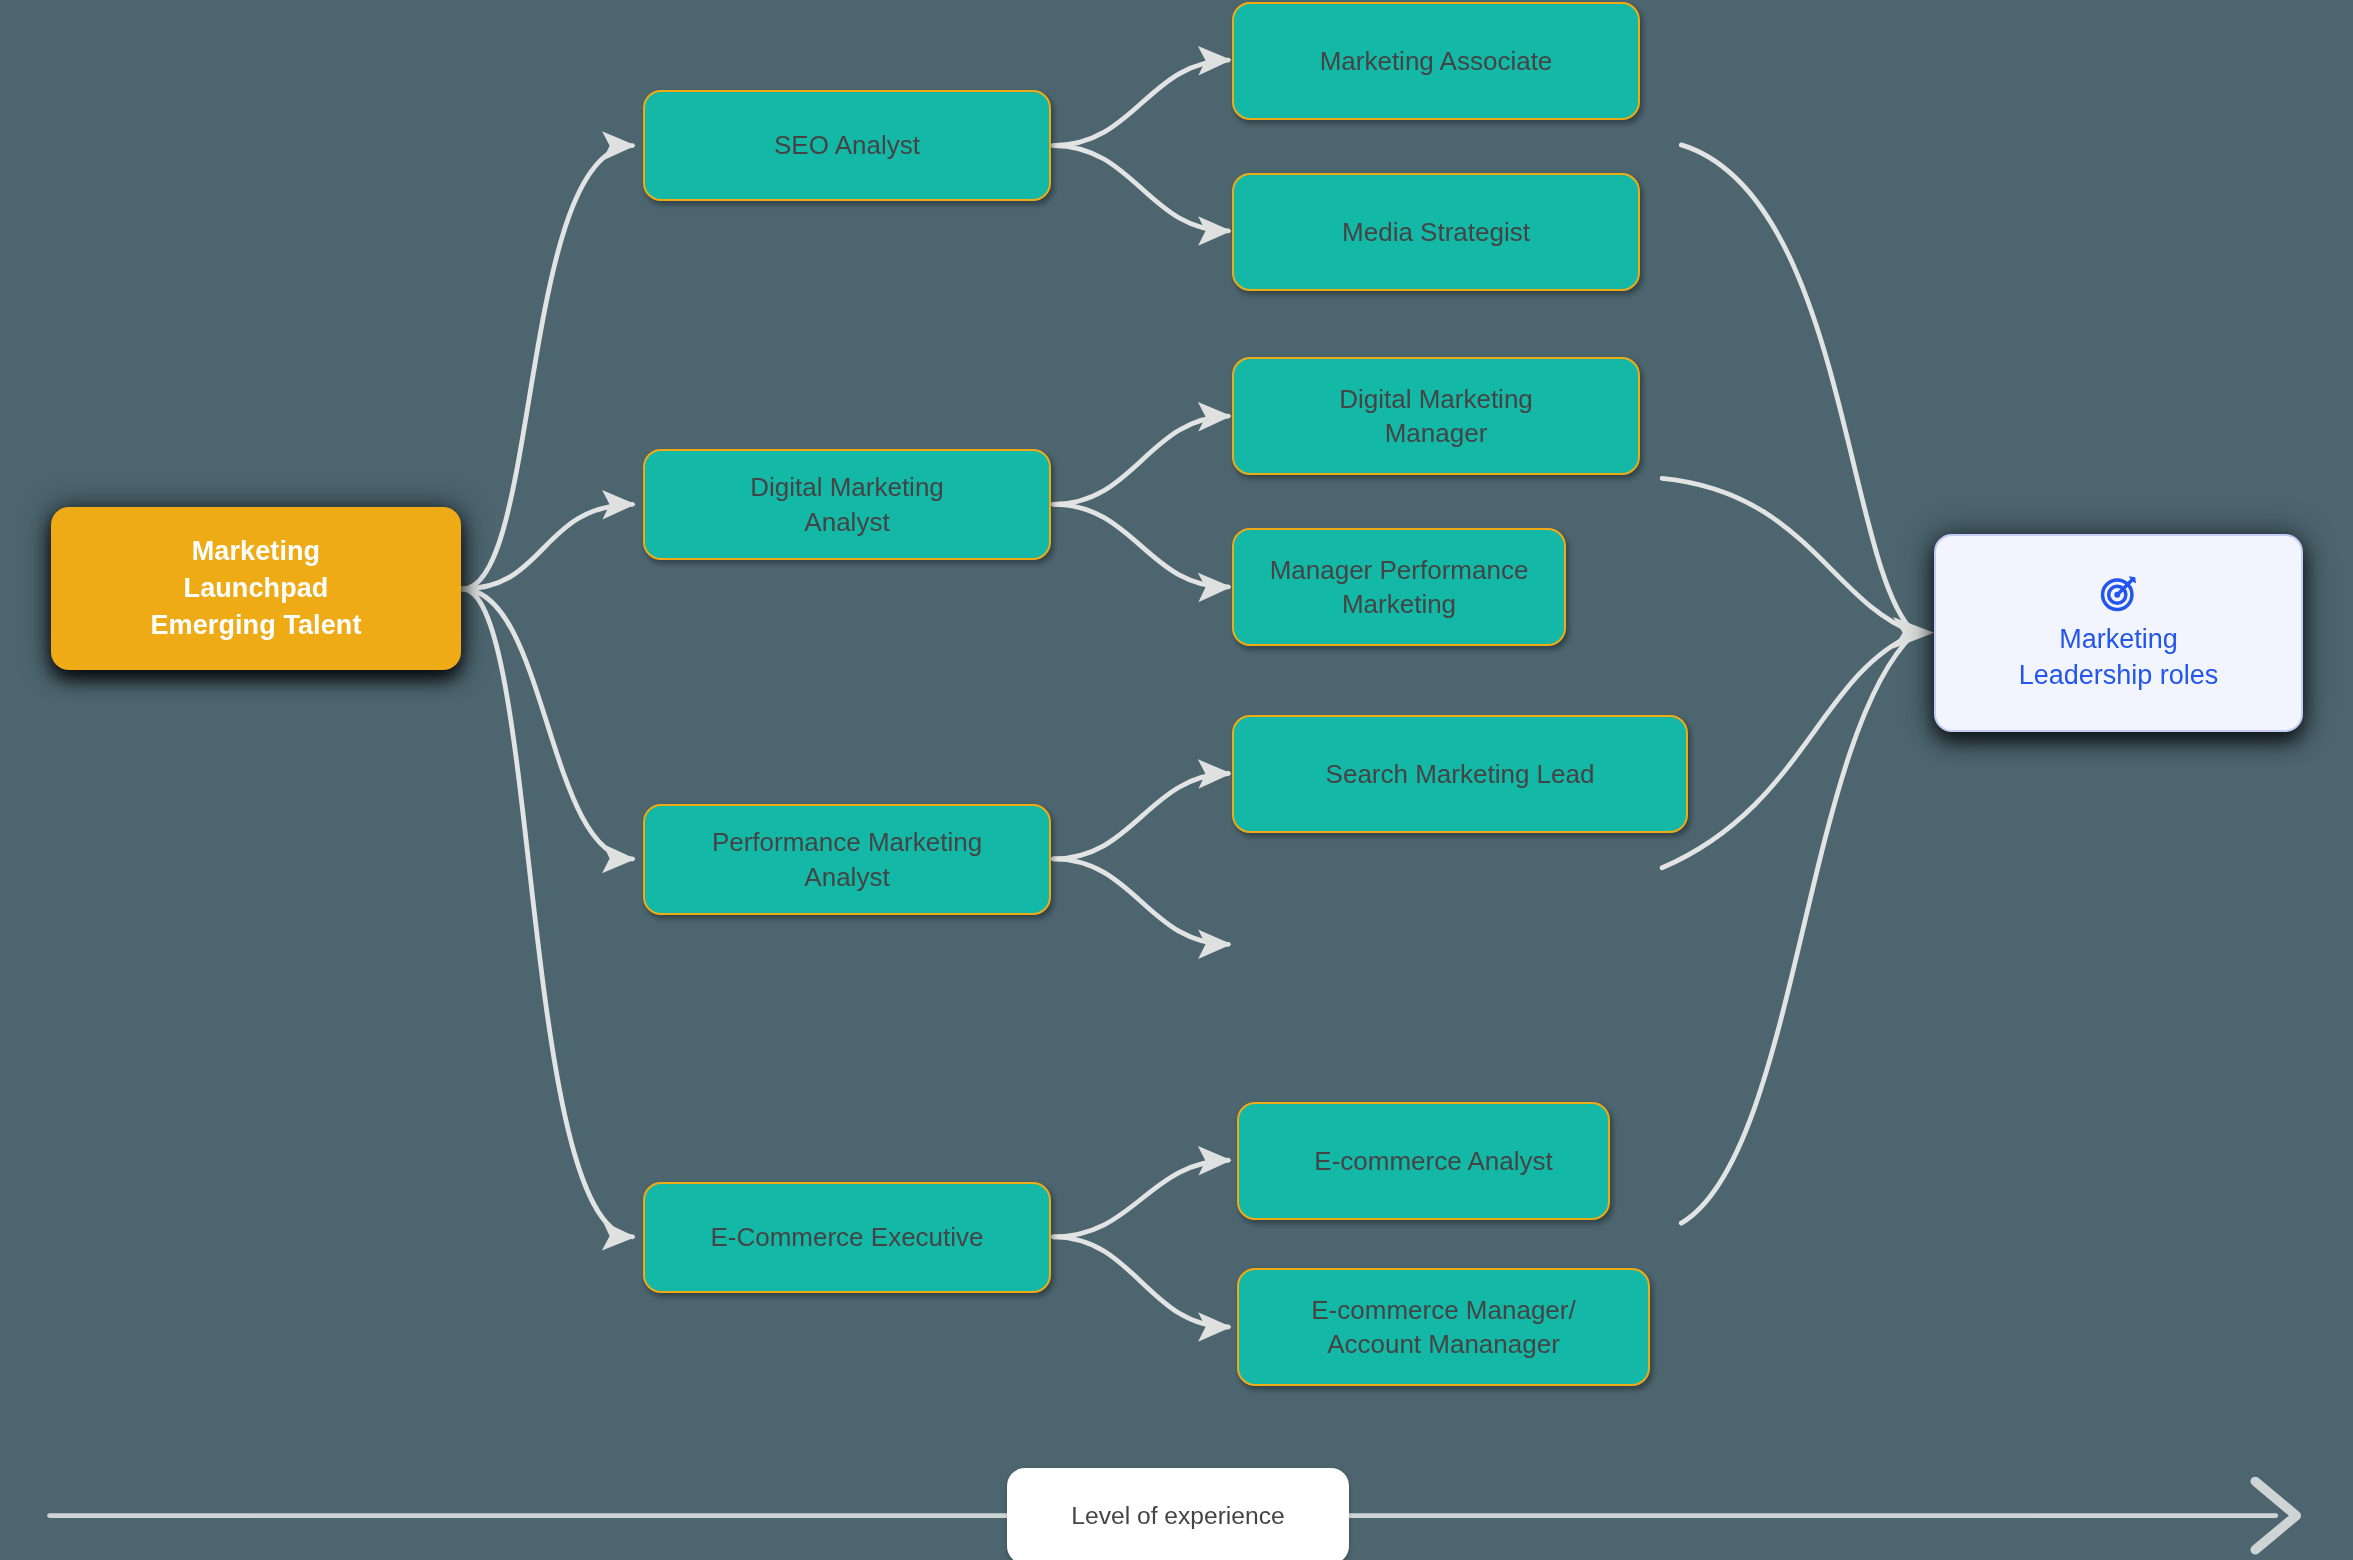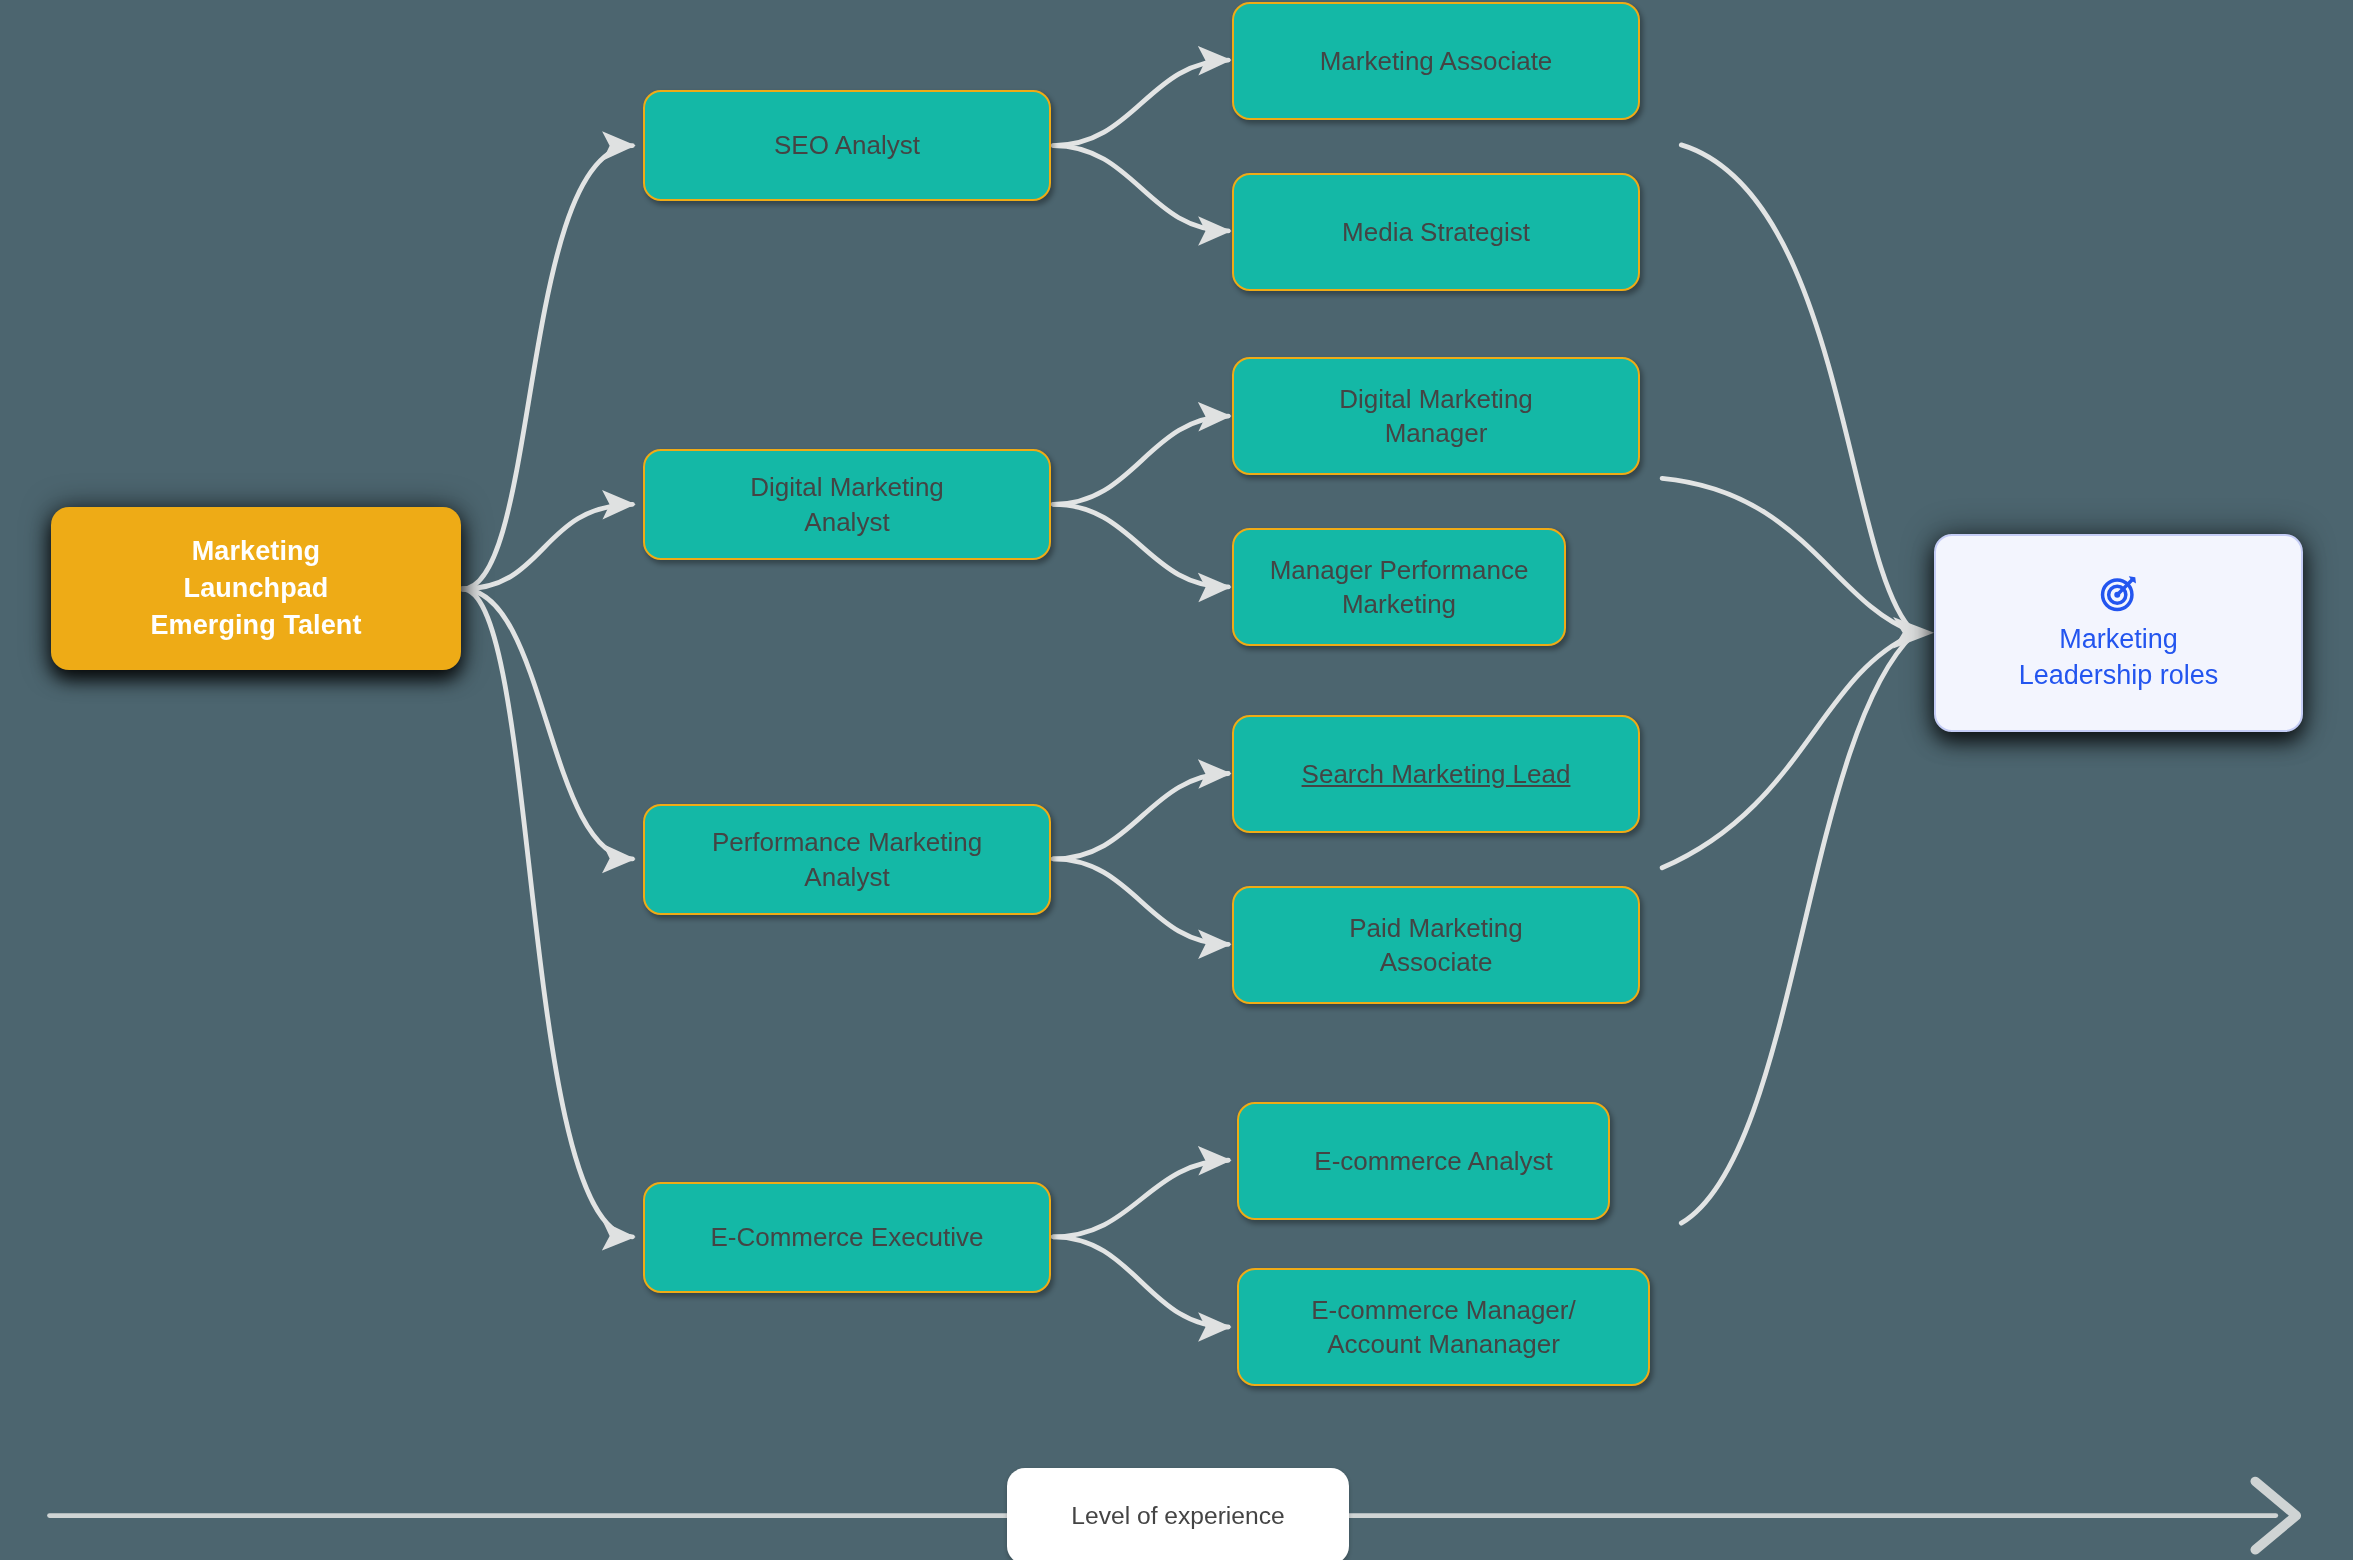--- a/index.html
+++ b/index.html
@@ -177,32 +177,26 @@
     </div>
   </div>
 
   <div class="node node-role" style="left:1232px; top:528px; width:334px; height:118px;">
     <div>
       <span class="nl">Manager Performance</span>
       <span class="nl">Marketing</span>
     </div>
   </div>
 
-  <div class="node node-role" style="left:1232px; top:715px; width:408px; height:118px;text-decoration:underline;">
+  <div class="node node-role" style="left:1232px; top:715px; width:456px; height:118px;">
     <div>
       <span class="nl">Search Marketing Lead</span>
     </div>
   </div>
 
-  <div class="node node-role" style="left:1232px; top:886px; width:408px; height:118px;">
-    <div>
-      <span class="nl">Paid Marketing</span>
-      <span class="nl">Associate</span>
-    </div>
-  </div>
 
   <div class="node node-role" style="left:1237px; top:1102px; width:373px; height:118px;padding-left:20px;">
     <div>
       <span class="nl">E-commerce Analyst</span>
     </div>
   </div>
 
   <div class="node node-role" style="left:1237px; top:1268px; width:413px; height:118px;">
     <div>
       <span class="nl">E-commerce Manager/</span>

